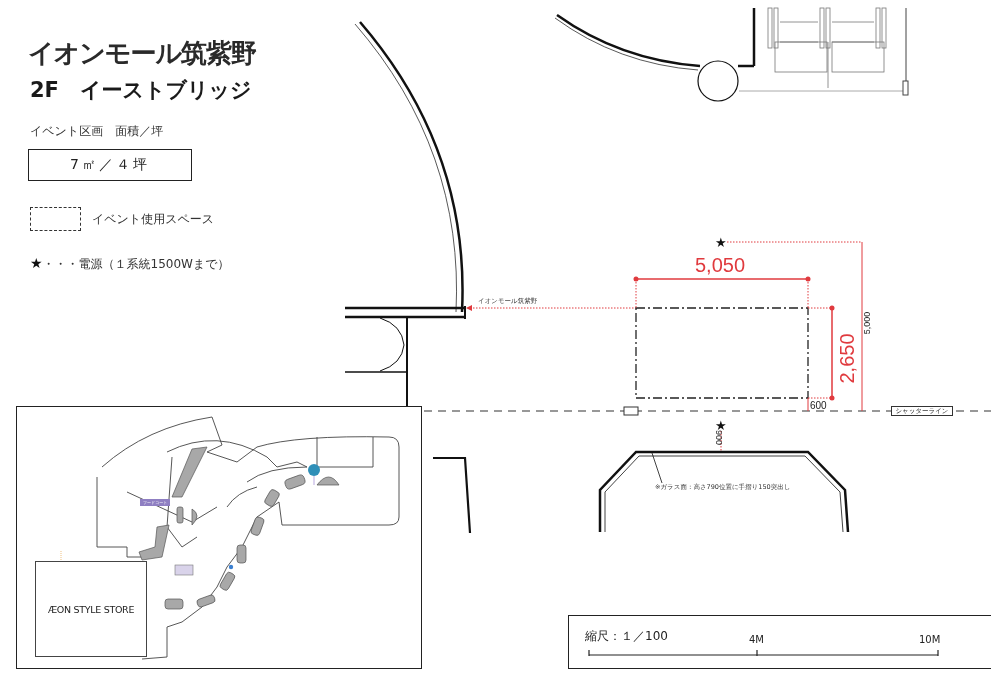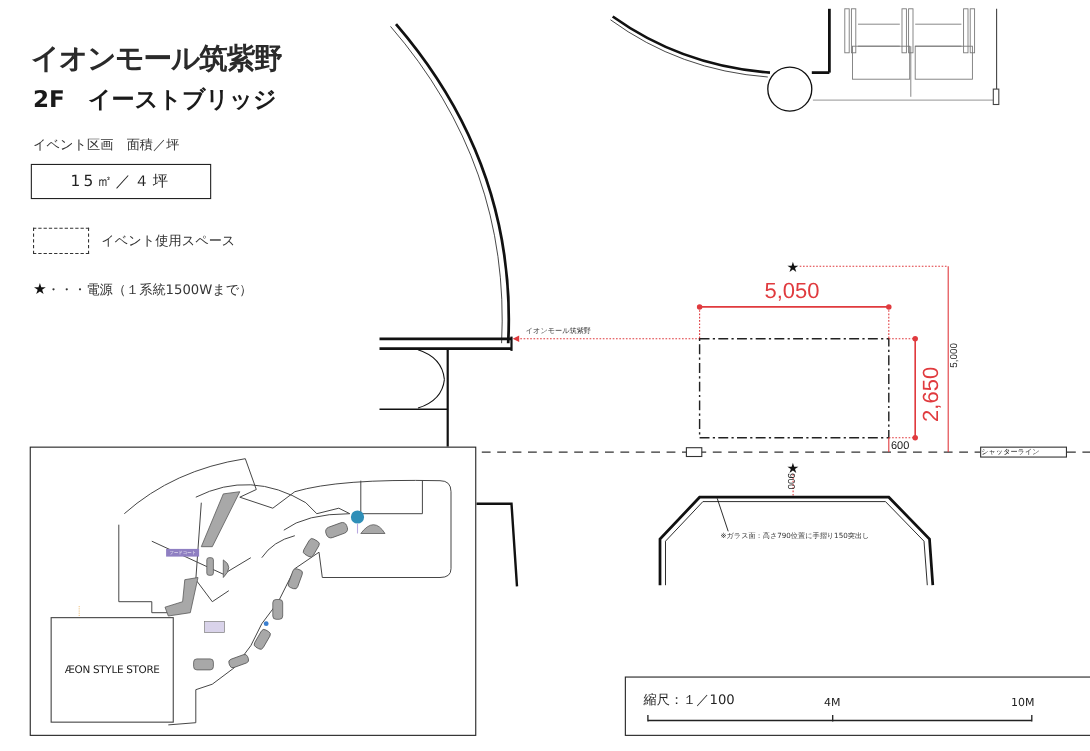--- a/index.html
+++ b/index.html
@@ -7,34 +7,34 @@
   .abs { position: absolute; }
   .title { left: 28px; top: 36px; font-size: 26px; font-weight: bold; letter-spacing: -1px; color: #2a2a2a; white-space: nowrap; }
   .subtitle { left: 30px; top: 76px; font-size: 21px; font-weight: bold; color: #1a1a1a; white-space: nowrap; }
   .area-label { left: 30px; top: 123px; font-size: 12px; color: #333; white-space: nowrap; }
   .area-box { left: 28px; top: 149px; width: 164px; height: 32px; border: 1.5px solid #222; box-sizing: border-box; display: flex; align-items: center; justify-content: center; font-size: 14px; letter-spacing: 3px; color: #222; }
   .legend-space-box { left: 30px; top: 207px; width: 51px; height: 24px; border: 1.5px dashed #333; box-sizing: border-box; }
   .legend-space-label { left: 92px; top: 211px; font-size: 12px; color: #333; white-space: nowrap; }
   .legend-power { left: 30px; top: 255px; font-size: 12px; color: #333; white-space: nowrap; }
   .legend-power .star { font-size: 14px; color: #111; }
   svg.plan { position: absolute; left: 0; top: 0; }
-  .minimap { left: 27px; top: 406px; width: 406px; height: 263px; border: 1.5px solid #222; box-sizing: border-box; background: #fff; overflow: hidden; }
+  .minimap { left: 16px; top: 406px; width: 406px; height: 263px; border: 1.5px solid #222; box-sizing: border-box; background: #fff; overflow: hidden; }
   .minimap-store { left: 18px; top: 154px; width: 112px; height: 96px; border: 1px solid #444; box-sizing: border-box; display: flex; align-items: center; justify-content: center; font-size: 9.5px; color: #222; background: #fff; white-space: nowrap; letter-spacing: -0.3px; }
   .minimap-tag { left: 123px; top: 92px; background: #8f7fc2; color: #fff; font-size: 4px; padding: 1px 3px; white-space: nowrap; }
   .scale-box { left: 568px; top: 615px; width: 444px; height: 54px; border: 1.5px solid #222; box-sizing: border-box; }
   .scale-label { left: 16px; top: 12px; font-size: 12px; color: #222; white-space: nowrap; }
   .scale-mark { font-size: 10px; color: #222; white-space: nowrap; }
   .dim-red { color: #e03a3e; font-family: "Liberation Sans", sans-serif; }
   .dim-5050 { left: 695px; top: 254px; font-size: 20px; }
   .dim-2650 { left: 822px; top: 347px; font-size: 20px; transform: rotate(-90deg); transform-origin: center; }
   .dim-5000 { left: 856px; top: 318px; font-size: 9px; color: #222; transform: rotate(-90deg); transform-origin: center; font-family: "Liberation Sans", sans-serif; }
   .dim-400 { left: 810px; top: 400px; font-size: 10px; color: #222; font-family: "Liberation Sans", sans-serif; }
   .dim-900 { left: 724px; top: 430px; font-size: 9px; color: #222; transform: rotate(90deg); transform-origin: left top; font-family: "Liberation Sans", sans-serif; }
   .pillar-line-label { left: 478px; top: 297px; font-size: 6.5px; color: #333; white-space: nowrap; }
-  .shutter-label { left: 891px; top: 406px; width: 79px; height: 10px; border: 1px solid #333; box-sizing: border-box; font-size: 6.5px; line-height: 8px; background: #fff; color: #222; white-space: nowrap; overflow: hidden; }
+  .shutter-label { left: 891px; top: 406px; width: 62px; height: 10px; border: 1px solid #333; box-sizing: border-box; font-size: 6.5px; line-height: 8px; text-align: center; background: #fff; color: #222; white-space: nowrap; overflow: hidden; }
   .glass-note { left: 655px; top: 483px; font-size: 6.5px; color: #333; white-space: nowrap; }
 </style>
 </head>
 <body>
 
 <svg class="plan" width="991" height="683" viewBox="0 0 991 683">
 
   <path d="M360 22 Q 470 150 462 312" fill="none" stroke="#111" stroke-width="2.5"></path>
   <path d="M355 24 Q 464 150 456 312" fill="none" stroke="#111" stroke-width="0.7"></path>
 
@@ -112,21 +112,21 @@
     <line x1="589" y1="650" x2="589" y2="656"></line>
     <line x1="757" y1="650" x2="757" y2="656"></line>
     <line x1="938" y1="650" x2="938" y2="656"></line>
   </g>
 </svg>
 
 <div class="abs title">イオンモール筑紫野</div>
 <div class="abs subtitle">2F　イーストブリッジ</div>
 <div class="abs area-label">イベント区画　面積／坪</div>
 <div class="abs area-box">
-    <span>15㎡／４坪</span>
+    <span>7㎡／４坪</span>
   </div>
 
 <div class="abs legend-space-box"></div>
 <div class="abs legend-space-label">イベント使用スペース</div>
 <div class="abs legend-power">
   <span class="star">★</span><span>・・・電源（１系統1500Wまで）</span>
 </div>
 
 <div class="abs pillar-line-label">イオンモール筑紫野</div>
 <div class="abs shutter-label">シャッターライン</div>

